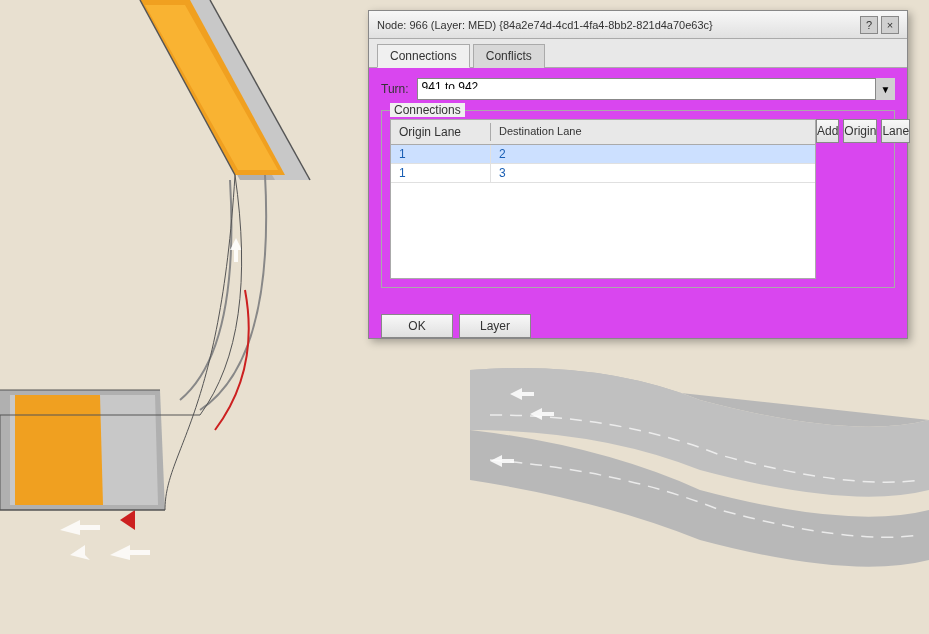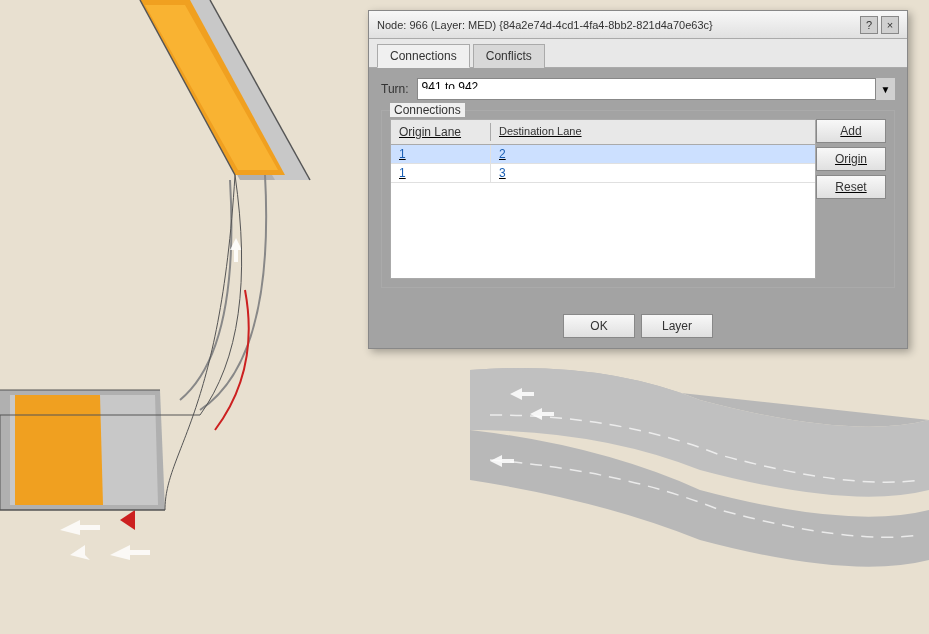--- a/index.html
+++ b/index.html
@@ -19,21 +19,21 @@
       top: 0; left: 0;
       width: 929px; height: 634px;
     }
 
     
     #dialog {
       position: absolute;
       top: 10px;
       left: 368px;
       width: 540px;
-      background: #a3a3a3;
+      background: #d946ef;
       border: 1px solid #888;
       box-shadow: 3px 3px 8px rgba(0,0,0,0.3);
       font-size: 12px;
     }
 
     #dialog-titlebar {
       background: linear-gradient(to bottom, #f8f8f8, #e0e0e0);
       border-bottom: 1px solid #aaa;
       padding: 4px 8px;
       display: flex;
@@ -147,21 +147,20 @@
       top: -8px;
       left: 8px;
       background: #f0f0f0;
       padding: 0 4px;
       font-size: 12px;
       color: #333;
     }
 
     .connections-inner {
       display: flex;
-      text-decoration: underline;
     }
 
     .table-area {
       flex: 1;
       border: 1px solid #aaa;
       background: white;
       min-height: 160px;
     }
 
     .table-header {
@@ -207,39 +206,39 @@
 
     .cell-dest {
       flex: 1;
       padding: 2px 8px;
       font-size: 12px;
       color: #1a5fb4;
     }
 
     .btn-group {
       display: flex;
-      flex-direction: column;
+      flex-direction: row;
       gap: 4px;
       width: 70px;
     }
 
     .action-btn {
       height: 24px;
       background: linear-gradient(to bottom, #f8f8f8, #e0e0e0);
       border: 1px solid #888;
       cursor: pointer;
       font-size: 12px;
       color: #333;
       text-align: center;
     }
 
     #dialog-footer {
       display: flex;
-      justify-content: center;
-      padding: 6px 12px 10px;
+      justify-content: flex-start;
+      padding: 6px 12px 0;
       gap: 6px;
     }
 
     .footer-btn {
       width: 72px;
       height: 24px;
       background: linear-gradient(to bottom, #f8f8f8, #e0e0e0);
       border: 1px solid #888;
       cursor: pointer;
       font-size: 12px;
@@ -348,21 +347,21 @@
 
           <div class="table-row">
             <div class="cell-origin">1</div>
             <div class="cell-dest">3</div>
           </div>
         </div>
 
         <div class="btn-group">
           <button class="action-btn">Add</button>
           <button class="action-btn">Origin</button>
-          <button class="action-btn">Reset</button>
+          <button class="action-btn">Lane</button>
         </div>
       </div>
     </div>
   </div>
 
   <div id="dialog-footer">
     <button class="footer-btn">OK</button>
     <button class="footer-btn">Layer</button>
   </div>
 </div>

